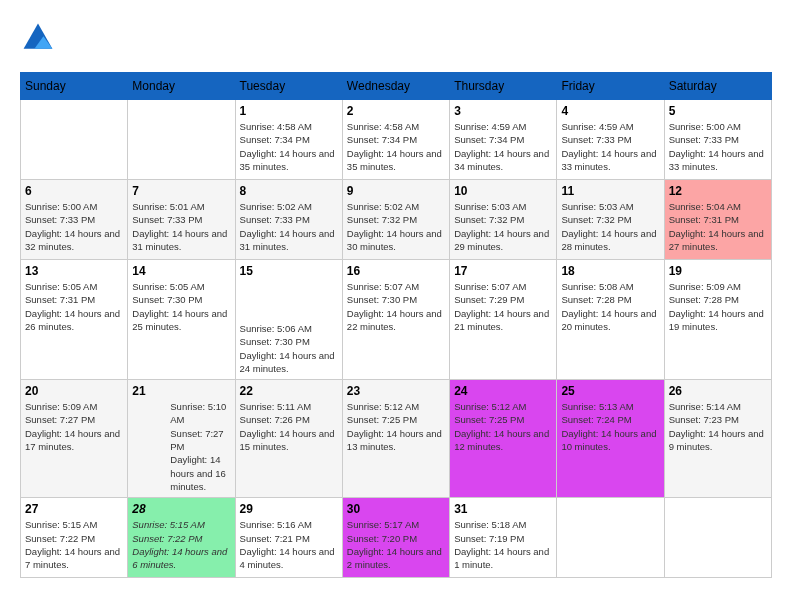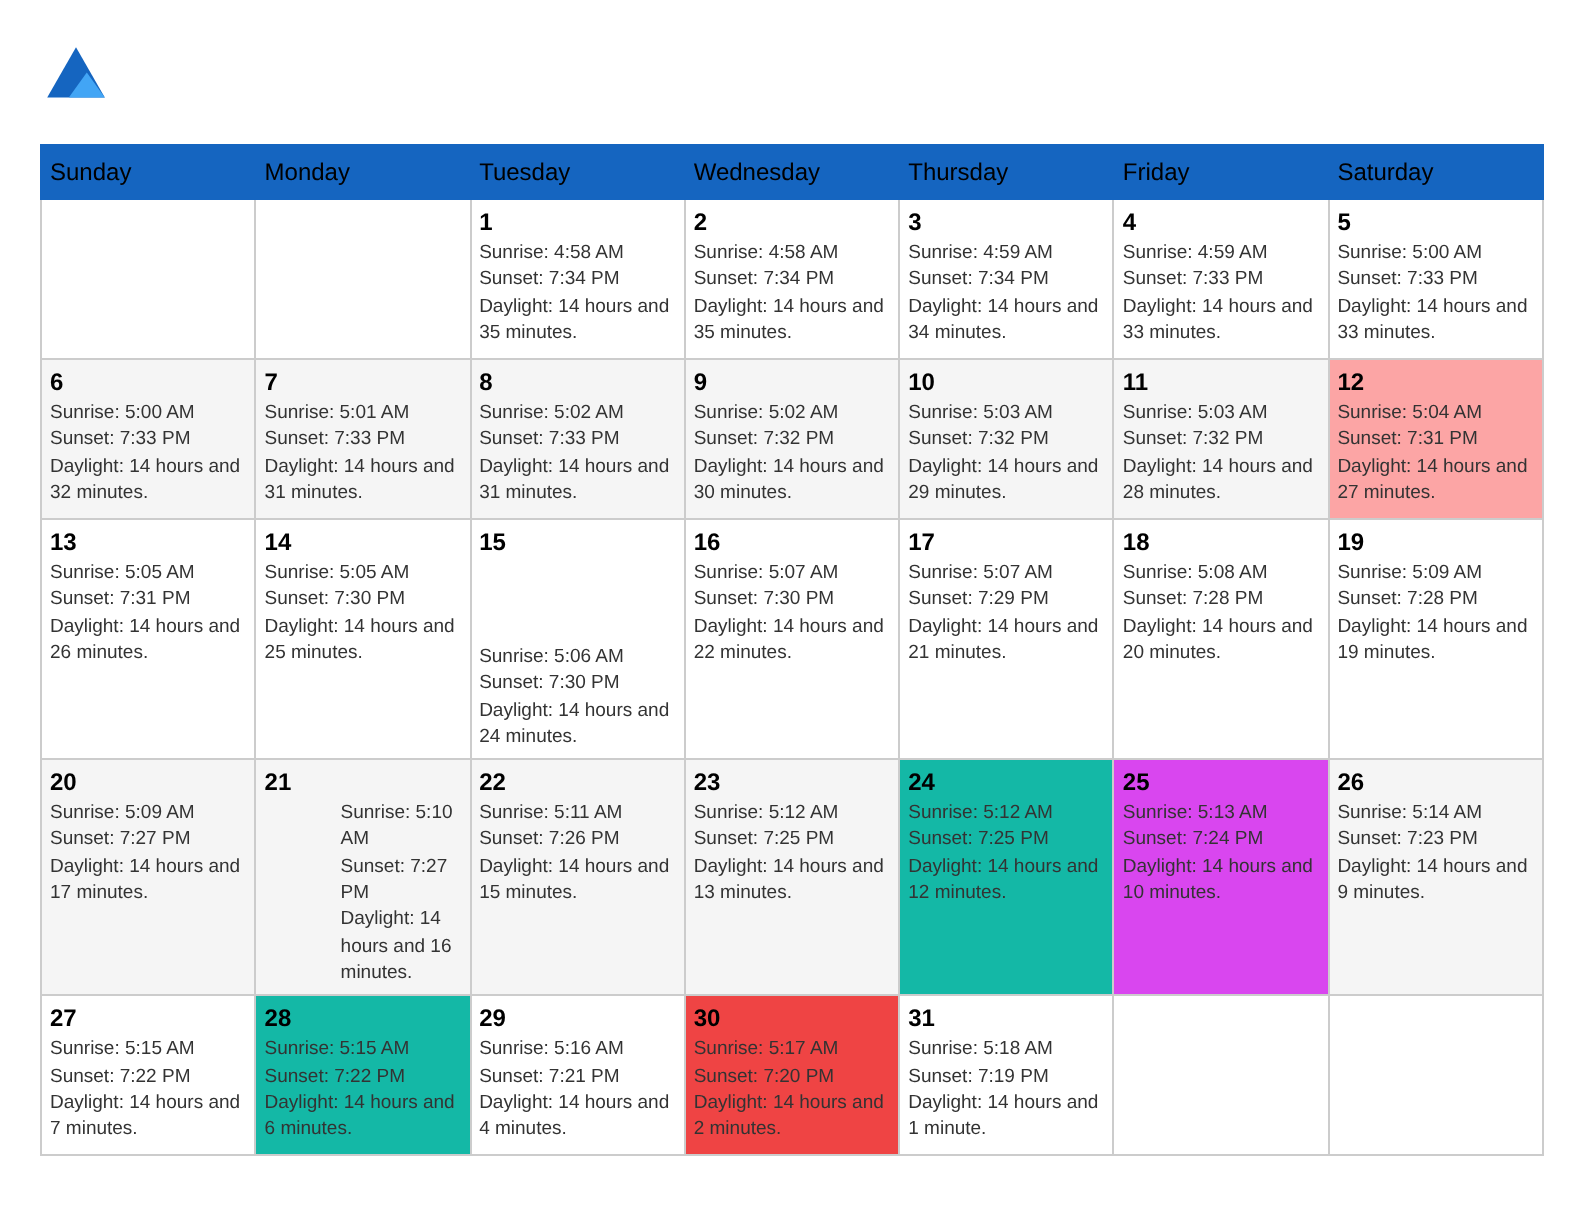--- a/index.html
+++ b/index.html
@@ -258,21 +258,21 @@
           <div class="day-info" style="white-space: pre-line;">Sunrise: 5:11 AM
 Sunset: 7:26 PM
 Daylight: 14 hours and 15 minutes.</div>
         </td>
         <td style="background: rgb(245, 245, 245);">
           <div class="day-number">23</div>
           <div class="day-info" style="white-space: pre-line;">Sunrise: 5:12 AM
 Sunset: 7:25 PM
 Daylight: 14 hours and 13 minutes.</div>
         </td>
-        <td style="background: #14b8a6;">
+        <td style="background: #d946ef;">
           <div class="day-number">24</div>
           <div class="day-info" style="white-space: pre-line;">Sunrise: 5:12 AM
 Sunset: 7:25 PM
 Daylight: 14 hours and 12 minutes.</div>
         </td>
         <td style="background: #d946ef;">
           <div class="day-number">25</div>
           <div class="day-info" style="white-space: pre-line;">Sunrise: 5:13 AM
 Sunset: 7:24 PM
 Daylight: 14 hours and 10 minutes.</div>
@@ -284,33 +284,33 @@
 Daylight: 14 hours and 9 minutes.</div>
         </td>
       </tr>
       <tr>
         <td style="background: rgb(255, 255, 255);">
           <div class="day-number">27</div>
           <div class="day-info" style="white-space: pre-line;">Sunrise: 5:15 AM
 Sunset: 7:22 PM
 Daylight: 14 hours and 7 minutes.</div>
         </td>
-        <td style="background: #14b8a6;">
+        <td style="background: #86efac; font-style: italic;">
           <div class="day-number">28</div>
           <div class="day-info" style="white-space: pre-line;">Sunrise: 5:15 AM
 Sunset: 7:22 PM
 Daylight: 14 hours and 6 minutes.</div>
         </td>
         <td style="background: rgb(255, 255, 255);">
           <div class="day-number">29</div>
           <div class="day-info" style="white-space: pre-line;">Sunrise: 5:16 AM
 Sunset: 7:21 PM
 Daylight: 14 hours and 4 minutes.</div>
         </td>
-        <td style="background: #ef4444;">
+        <td style="background: #d946ef;">
           <div class="day-number">30</div>
           <div class="day-info" style="white-space: pre-line;">Sunrise: 5:17 AM
 Sunset: 7:20 PM
 Daylight: 14 hours and 2 minutes.</div>
         </td>
         <td style="background: rgb(255, 255, 255);">
           <div class="day-number">31</div>
           <div class="day-info" style="white-space: pre-line;">Sunrise: 5:18 AM
 Sunset: 7:19 PM
 Daylight: 14 hours and 1 minute.</div>

